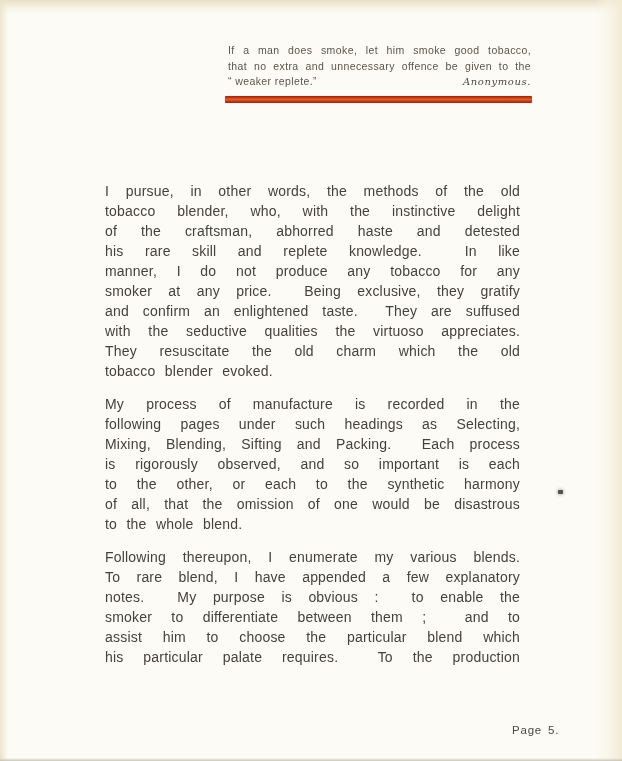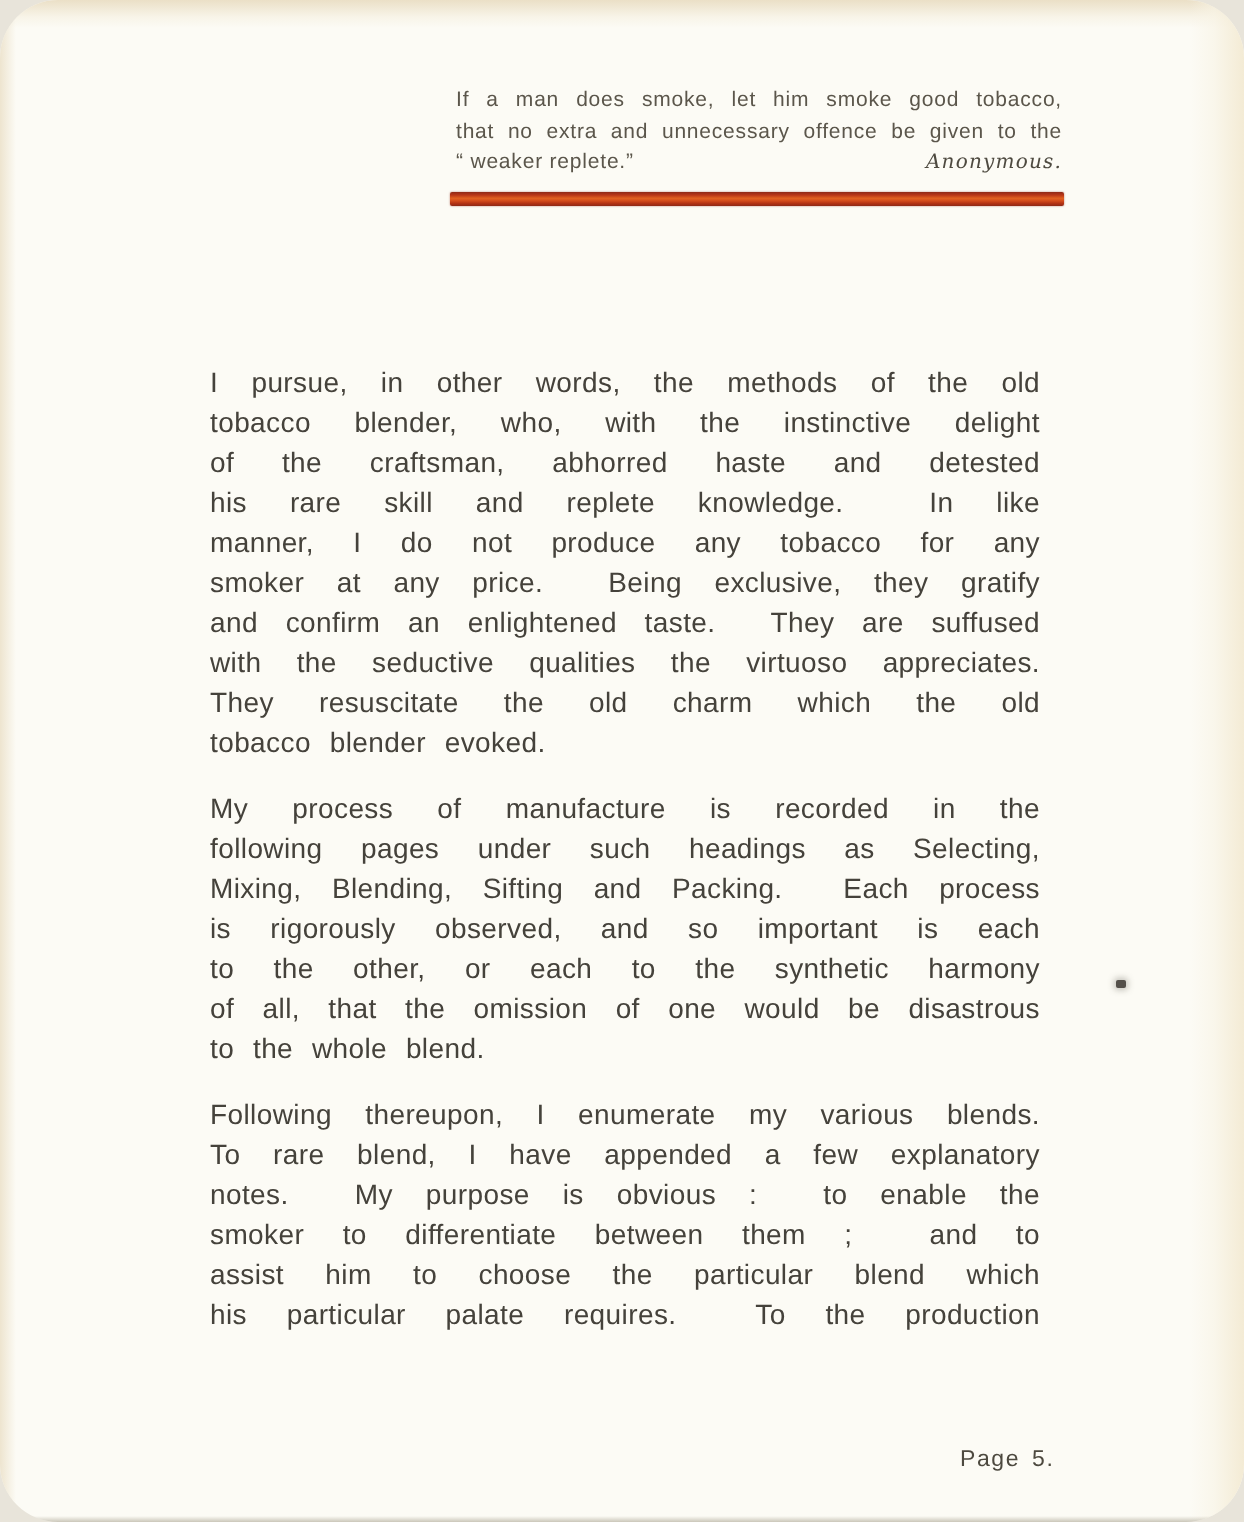--- a/index.html
+++ b/index.html
@@ -8,21 +8,20 @@
     background: #e8e4da;
     font-family: "Liberation Sans", sans-serif;
   }
   .scan {
     position: relative;
     width: 622px;
     height: 761px;
     margin: 0 auto;
     background: #fcfbf5;
     overflow: hidden;
-    border-radius: 29px;
   }
   
   .edge-top {
     position: absolute; left: 0; top: 0; width: 100%; height: 14px;
     background: linear-gradient(to bottom, rgba(234,222,196,0.95), rgba(244,238,221,0.55) 60%, rgba(252,251,245,0));
   }
   .edge-left {
     position: absolute; left: 0; top: 0; width: 8px; height: 100%;
     background: linear-gradient(to right, rgba(236,226,203,0.9), rgba(252,251,245,0));
   }
@@ -97,21 +96,21 @@
   .speck {
     position: absolute;
     left: 558px; top: 490px; width: 5px; height: 4px;
     background: #54504a;
     border-radius: 1px;
     box-shadow: 0 0 3px 1px rgba(90,85,75,0.35);
   }
 
   .page-number {
     position: absolute;
-    left: 480px; top: 724px;
+    left: 512px; top: 724px;
     font-size: 11.5px;
     letter-spacing: 0.8px;
     word-spacing: 2px;
     color: #4d493f;
   }
 </style>
 </head>
 <body>
 
 <div class="scan">

